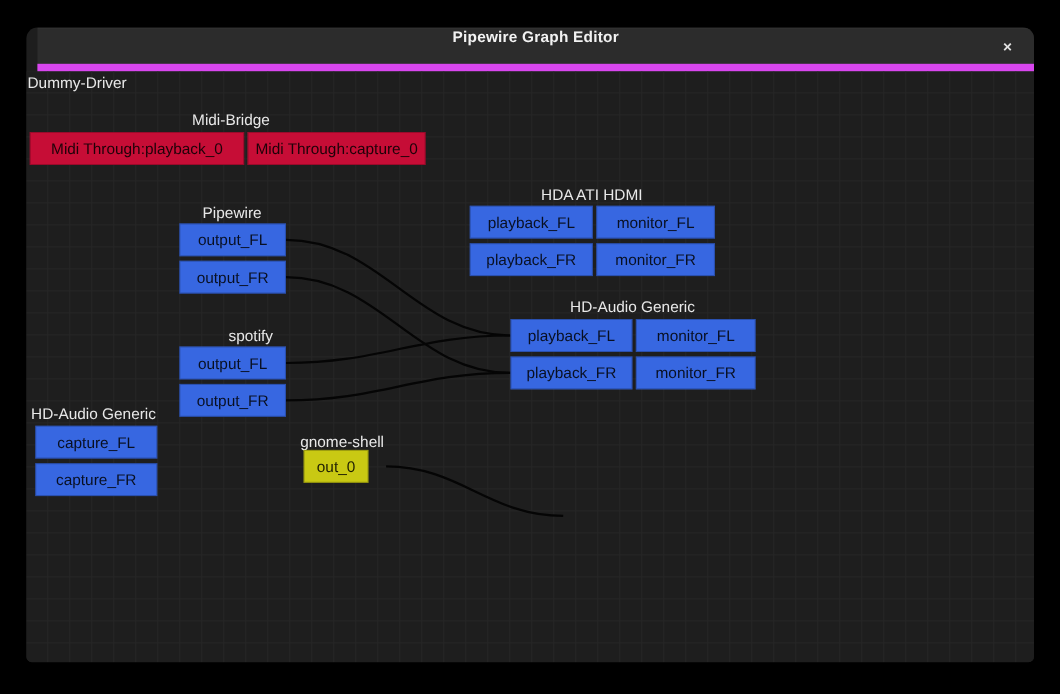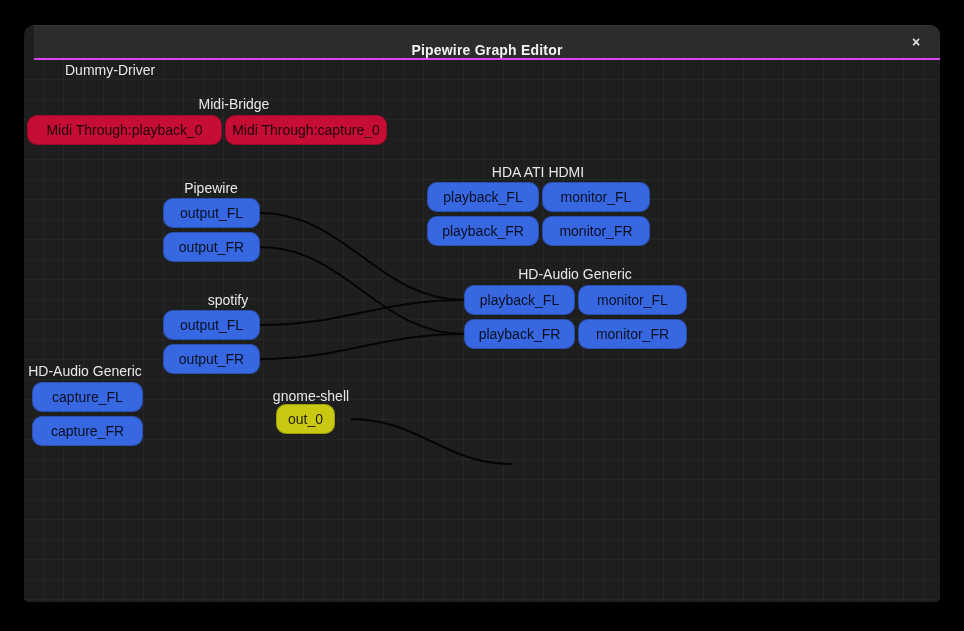--- a/index.html
+++ b/index.html
@@ -1,36 +1,36 @@
 <!DOCTYPE html>
 <html style="--audio: #3767E1; --midi: #C60D36; --video: #C9C913; --wire: #050505; --canvas-bg: #1E1E1E; --grid-line: #262626; --titlebar-bg: #2C2C2C; --node-label: #E8E8E8;"><head>
 <meta charset="utf-8">
 <style>
   html,body{margin:0;padding:0;width:964px;height:631px;background:#000;overflow:hidden;
     font-family:"Liberation Sans","DejaVu Sans",sans-serif;}
   .window{position:absolute;left:24px;top:25px;width:916px;height:577px;
     border-radius:10px 10px 5px 5px;overflow:hidden;background:var(--canvas-bg,#1e1e1e);
     display:flex;flex-direction:column;}
   .titlebar{position:relative;height:33px;flex:0 0 33px;background:var(--titlebar-bg,#2c2c2c);
-    border-bottom:2px solid #d946ef;box-shadow:inset 0 1px 0 rgba(255,255,255,.04);
-    display:flex;align-items:flex-end;justify-content:center;margin-left:10px;}
+    border-bottom:7px solid #d946ef;box-shadow:inset 0 1px 0 rgba(255,255,255,.04);
+    display:flex;align-items:flex-start;justify-content:center;margin-left:10px;}
   .title{color:#f2f2f2;font-size:14px;font-weight:bold;letter-spacing:.2px;}
   .close-btn{position:absolute;right:10px;top:0;height:100%;width:28px;display:flex;
     align-items:center;justify-content:center;color:#e2e2e2;font-size:14px;font-weight:bold;
     cursor:default;border-radius:4px;}
   .canvas{position:relative;flex:1;background-color:var(--canvas-bg,#1e1e1e);
     background-image:linear-gradient(var(--grid-line,#262626) 1px,transparent 1px),
       linear-gradient(90deg,var(--grid-line,#262626) 1px,transparent 1px);
     background-size:20px 20px;background-position:-1px -1px;}
   .wires{position:absolute;left:0;top:0;width:100%;height:100%;z-index:1;pointer-events:none;}
   .wires path{fill:none;stroke:var(--wire,#000);stroke-width:2px;}
   .node-label{position:absolute;z-index:2;font-size:14px;color:var(--node-label,#e8e8e8);
     white-space:nowrap;transform:translateX(-50%);}
-  .node-label.left-align{transform:none;padding-left:40px;}
-  .port{position:absolute;z-index:2;height:30px;border-radius:10px;display:flex;
+  .node-label.left-align{transform:none;}
+  .port{position:absolute;z-index:2;height:30px;border-radius:0;display:flex;
     align-items:center;justify-content:center;font-size:14px;color:rgba(0,0,0,.85);
     box-shadow:inset 0 0 0 1px rgba(0,0,0,.22);white-space:nowrap;}
   .port.audio{background:var(--audio,#3767e1);}
   .port.midi{background:var(--midi,#c60d36);}
   .port.video{background:var(--video,#c9c913);}
 </style>
 </head>
 <body>
 
 <div class="window">
@@ -43,21 +43,21 @@
     <svg class="wires">
         <path d="M 236 153 C 321.68 153, 354.32 240, 440 240"></path>
         <path d="M 236 187 C 321.68 187, 354.32 274, 440 274"></path>
         <path d="M 236 265 C 321.68 265, 354.32 240, 440 240"></path>
         <path d="M 236 299 C 321.68 299, 354.32 274, 440 274"></path>
         <path d="M 327 359 C 394.62 359, 420.38 404, 488 404"></path>
       </svg>
 
     <div class="node-label left-align" style="left:1px;top:2px">Dummy-Driver</div>
 
-    <div class="node-label" style="left:210px;top:36px">Midi-Bridge</div>
+    <div class="node-label" style="left:186px;top:36px">Midi-Bridge</div>
     <div class="port midi" style="left:3px;top:55px;width:195px">Midi Through:playback_0</div>
     <div class="port midi" style="left:201px;top:55px;width:162px">Midi Through:capture_0</div>
 
     <div class="node-label" style="left:187px;top:120px">Pipewire</div>
     <div class="port audio" style="left:139px;top:138px;width:97px">output_FL</div>
     <div class="port audio" style="left:139px;top:172px;width:97px">output_FR</div>
 
     <div class="node-label" style="left:514px;top:104px">HDA ATI HDMI</div>
     <div class="port audio" style="left:403px;top:122px;width:112px">playback_FL</div>
     <div class="port audio" style="left:518px;top:122px;width:108px">monitor_FL</div>

